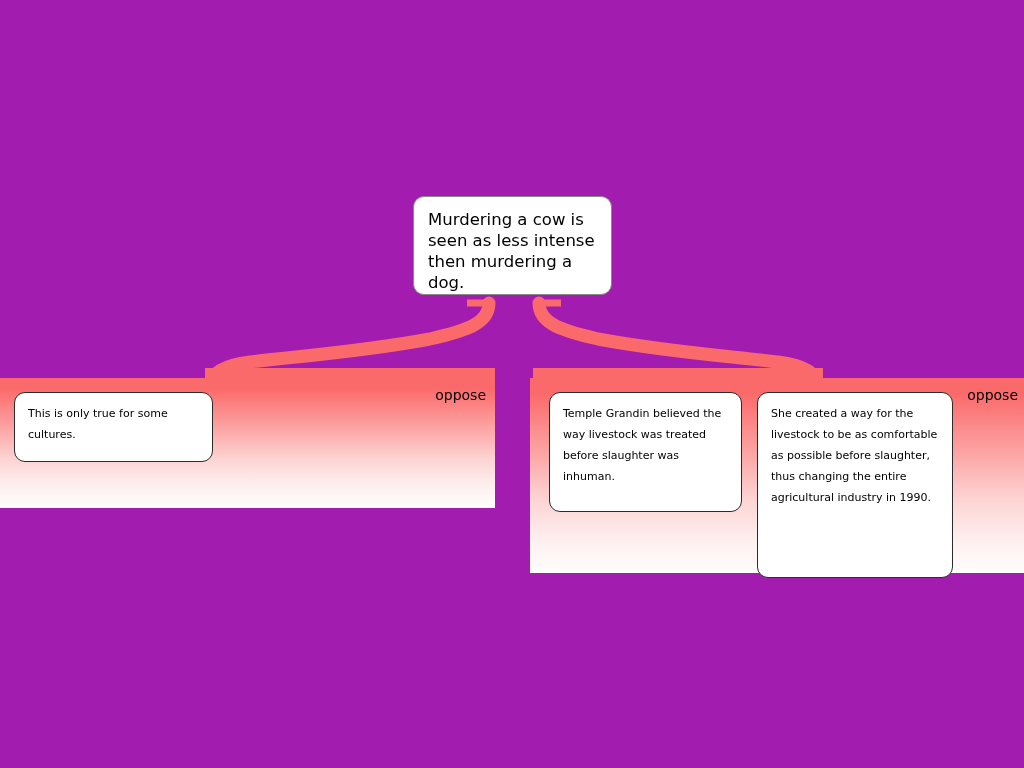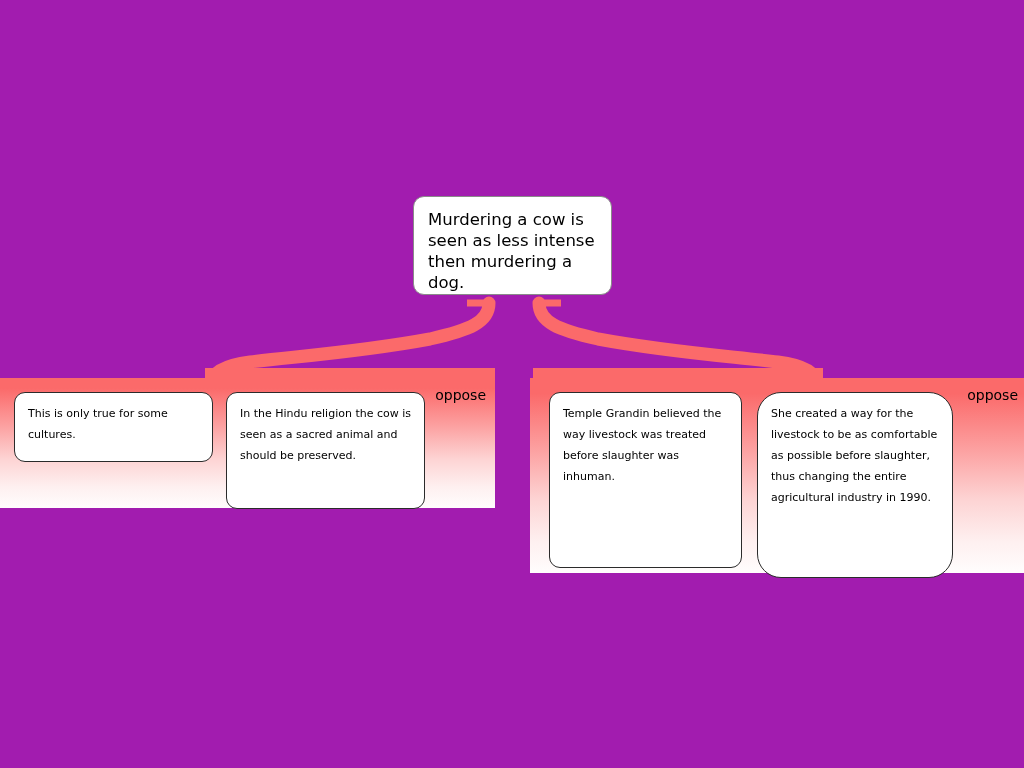--- a/index.html
+++ b/index.html
@@ -98,22 +98,22 @@
   }
   .reason-box .node-text {
     font-size: 11px;
     line-height: 21px;
     color: #000000;
     white-space: pre-line;
   }
 
   #reason-l1 { left: 14px;  top: 392px; width: 199px; height: 70px; }
   #reason-l2 { left: 226px; top: 392px; width: 199px; height: 117px; }
-  #reason-r1 { left: 549px; top: 392px; width: 193px; height: 176px; }
-  #reason-r2 { left: 757px; top: 392px; width: 196px; height: 186px; border-radius: 24px; }
+  #reason-r1 { left: 549px; top: 392px; width: 193px; height: 120px; }
+  #reason-r2 { left: 757px; top: 392px; width: 196px; height: 186px; }
 </style>
 </head>
 <body>
 
 <div id="canvas">
 
   <svg id="connectors" viewBox="0 0 1024 768" width="1024" height="768">
 
     <g>
       <path d="M 467 303 L 493 303" stroke="#fb6a6a" stroke-width="7" fill="none" stroke-linecap="butt"></path>
@@ -139,23 +139,20 @@
   </div>
 
   <div id="panel-left" class="group-panel">
     <div class="group-label">oppose</div>
   </div>
 
   <div id="reason-l1" class="reason-box">
     <div class="node-text">This is only true for some cultures.</div>
   </div>
 
-  <div id="reason-l2" class="reason-box">
-    <div class="node-text">In the Hindu religion the cow is seen as a sacred animal and should be preserved.</div>
-  </div>
 
   <div id="panel-right" class="group-panel">
     <div class="group-label">oppose</div>
   </div>
 
   <div id="reason-r1" class="reason-box">
     <div class="node-text">Temple Grandin believed the way livestock was treated before slaughter was inhuman.</div>
   </div>
 
   <div id="reason-r2" class="reason-box">

